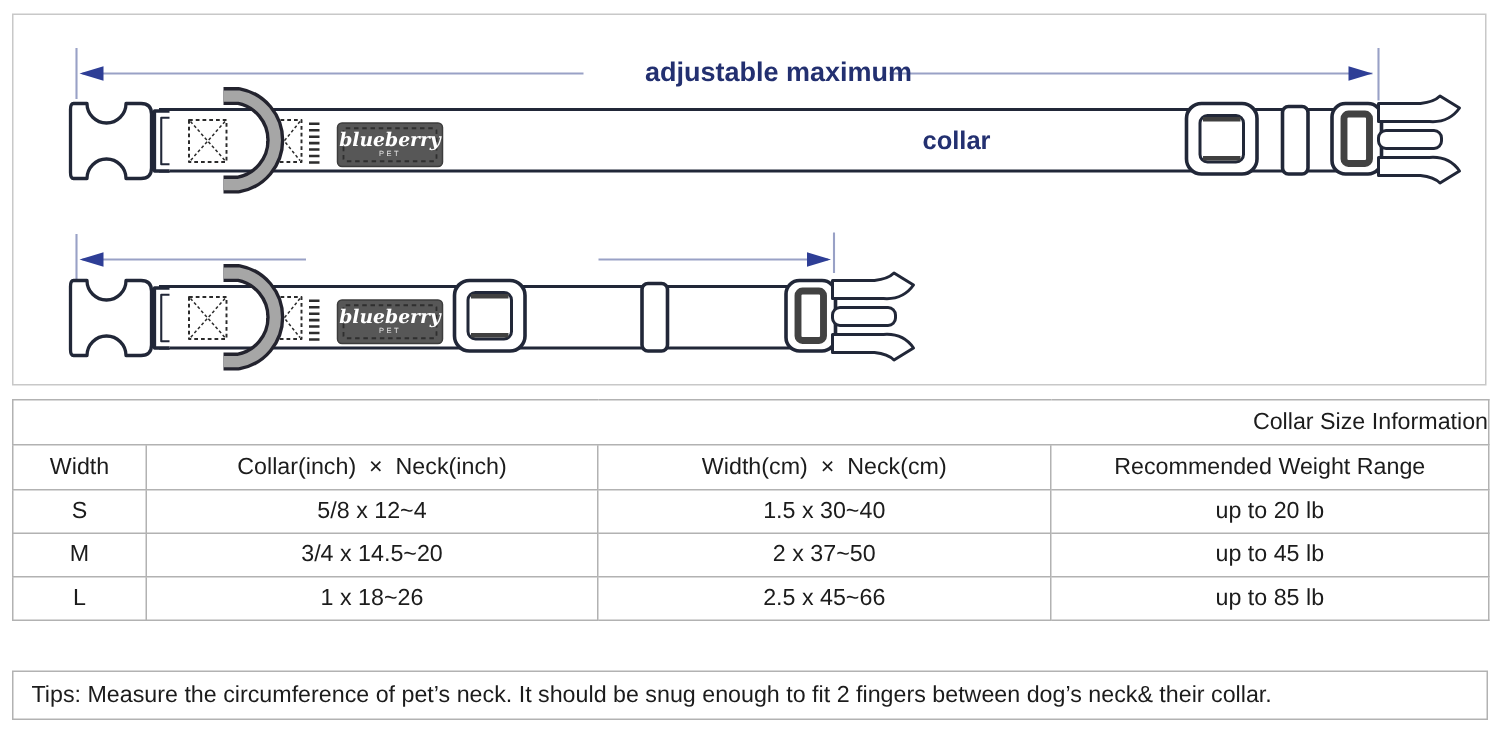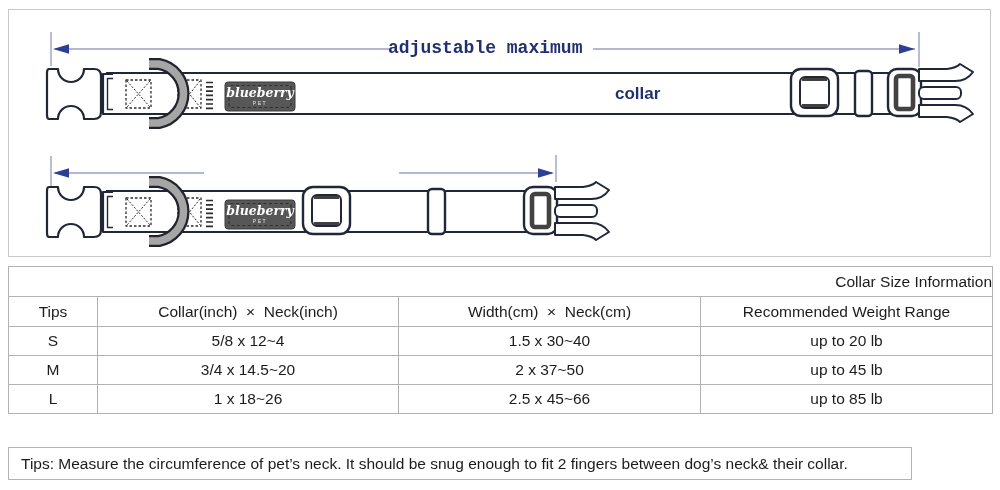--- a/index.html
+++ b/index.html
@@ -10,21 +10,21 @@
   
   .diagram-box{
     position:absolute;left:8px;top:9px;width:983px;height:248px;
     border:1px solid #c8c8c8;box-sizing:border-box;background:#fff;
   }
   .diagram-box svg{position:absolute;left:0;top:0;}
   .anno{
     position:absolute;color:#233070;font-weight:600;font-size:18px;
     white-space:nowrap;line-height:1;
   }
-  .anno.center{text-align:left;font-family:Liberation Mono, monospace;}
+  .anno.center{text-align:right;}
   .brand{
     position:absolute;left:216px;width:70px;height:29px;
     display:flex;flex-direction:column;align-items:center;justify-content:center;
     pointer-events:none;
   }
   .brand .name{
     font-family:"DejaVu Serif",serif;font-style:italic;font-weight:bold;
     font-size:12.5px;color:#ffffff;line-height:1;
   }
   .brand .sub{
@@ -38,21 +38,21 @@
   table.size-table td,table.size-table th{
     border:1px solid #b2b2b2;font-size:15.5px;font-weight:normal;
     text-align:center;vertical-align:middle;padding:0;color:#1c1c1c;
   }
   table.size-table tr.title-row td{
     height:29px;text-align:right;padding-left:12px;
   }
   table.size-table tr.header-row th{height:29px;white-space:pre;}
   table.size-table tr.data-row td{height:28px;}
   .tips-box{
-    position:absolute;left:8px;top:447px;width:904px;height:33px;
+    position:absolute;left:8px;top:447px;width:984px;height:33px;
     border:1px solid #b2b2b2;box-sizing:border-box;background:#fff;
     font-size:15.5px;line-height:31px;padding-left:12px;white-space:nowrap;
     overflow:hidden;
   }
 </style>
 </head>
 <body>
 
 <div class="stage">
 
@@ -155,21 +155,21 @@
       <col style="width:89px">
         <col style="width:301px">
         <col style="width:302px">
         <col style="width:292px">
     </colgroup>
     <tbody>
         <tr class="title-row">
       <td colspan="4">Collar Size Information</td>
     </tr>
     <tr class="header-row">
-      <th>Tips</th>
+      <th>Width</th>
       <th>Collar(inch)  ×  Neck(inch)</th>
       <th>Width(cm)  ×  Neck(cm)</th>
       <th>Recommended Weight Range</th>
     </tr>
     <tr class="data-row">
       <td>S</td>
       <td>5/8 x 12~4</td>
       <td>1.5 x 30~40</td>
       <td>up to 20 lb</td>
     </tr>

